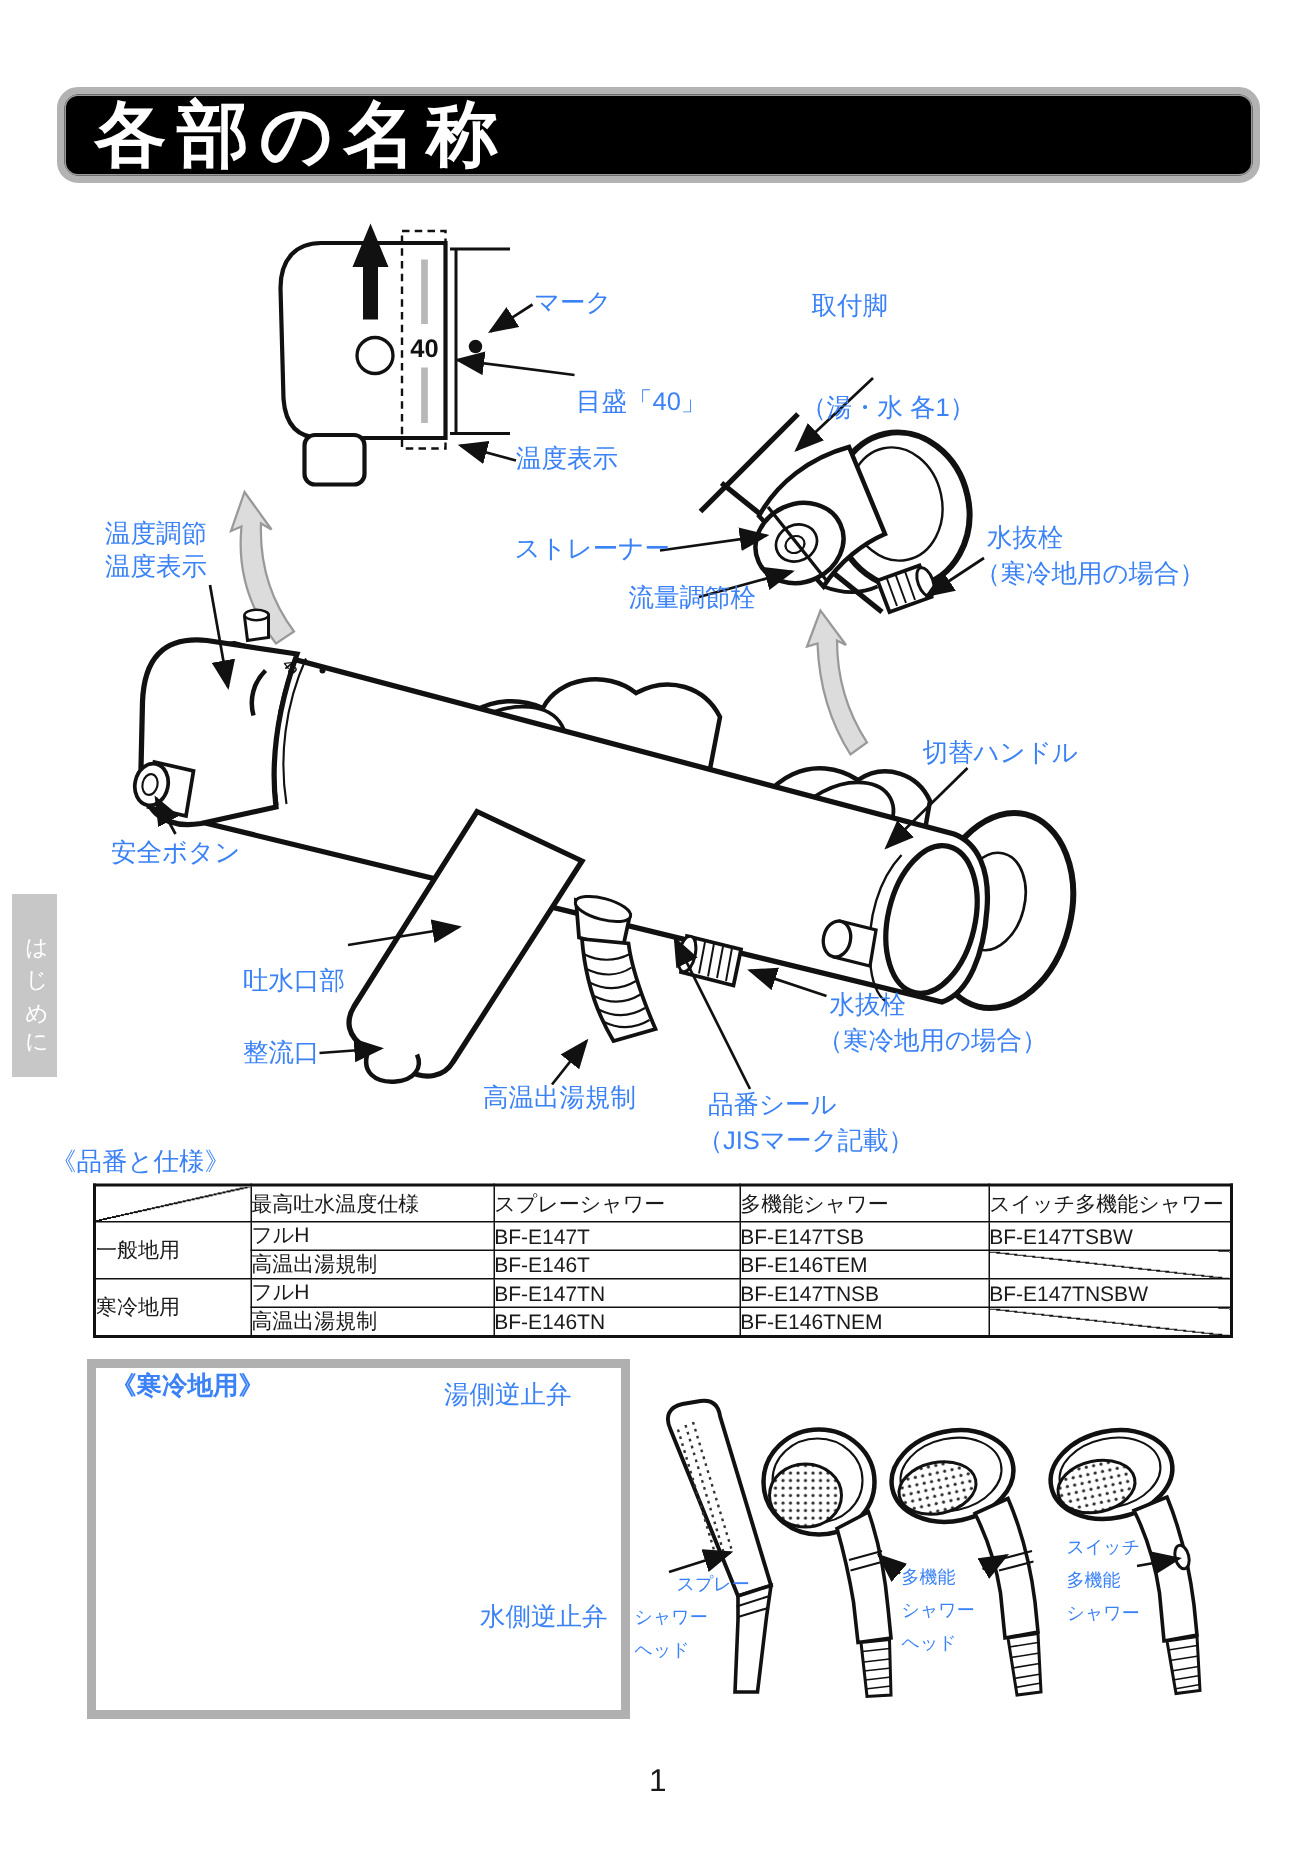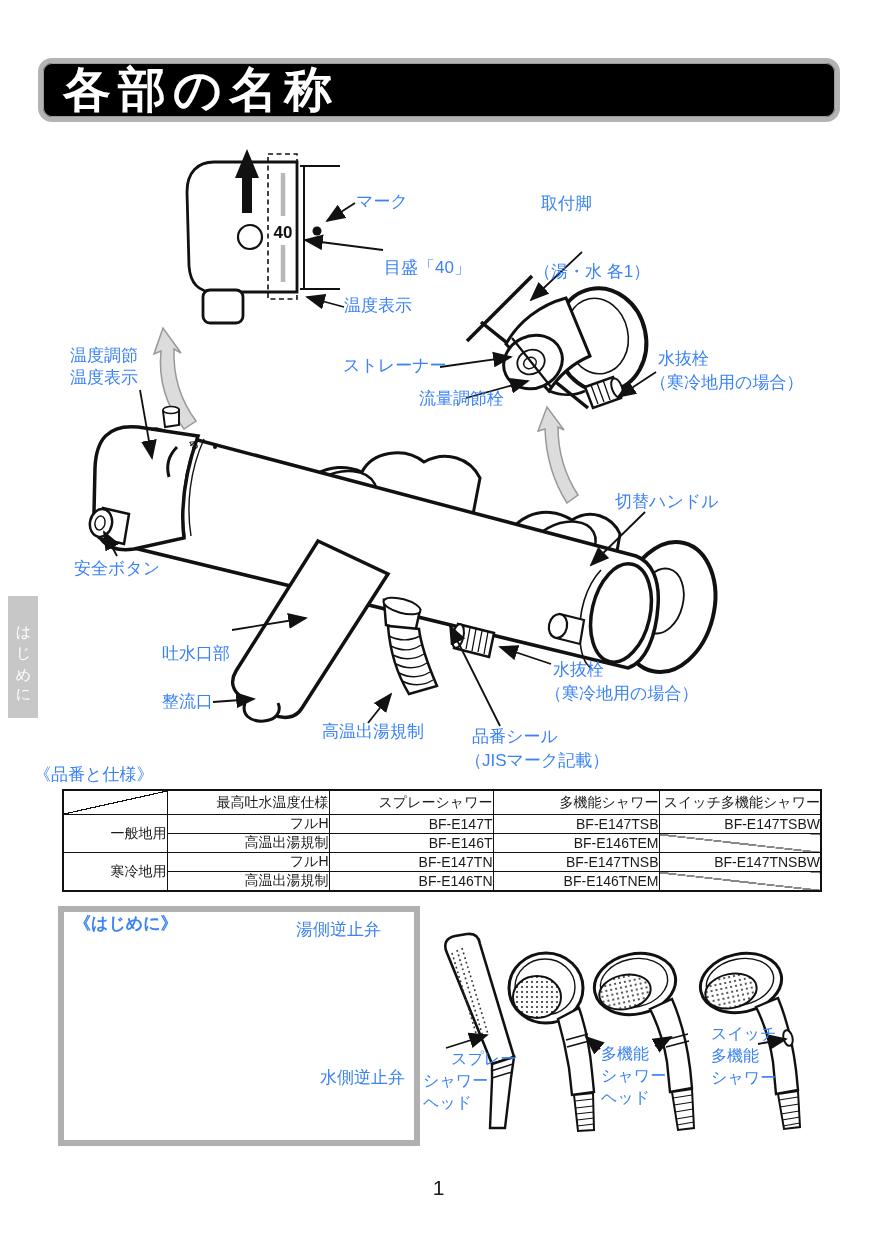--- a/index.html
+++ b/index.html
@@ -3,41 +3,41 @@
 <meta charset="utf-8">
 <style>
   html,body{margin:0;padding:0;background:#e9e9e9;}
   #page{
     position:relative;width:877px;height:1240px;margin:0 auto;
     background:#ffffff;overflow:hidden;
     font-family:"Liberation Sans","DejaVu Sans",sans-serif;color:#1a1a1a;
   }
   svg{position:absolute;left:0;top:0;}
   .lbl{position:absolute;font-size:17px;line-height:1.15;white-space:nowrap;color:#3b82f6;}
-  .lbl.small{font-size:16px;}
+  .lbl.small{font-size:12px;}
   
   #hdr{
     position:absolute;left:38px;top:58px;width:792px;height:54px;
     background:#000;border:5px solid #b3b3b3;border-radius:14px;
     box-shadow:0 0 0 1px #9a9a9a inset;
     display:flex;align-items:center;
   }
   #hdr .t{color:#fff;font-size:48px;font-weight:bold;letter-spacing:7px;padding-left:20px;}
   
   #tab{
     position:absolute;left:8px;top:596px;width:30px;height:122px;background:#c7c7c7;
     color:#fff;display:flex;align-items:center;justify-content:center;
     writing-mode:vertical-rl;font-size:15px;letter-spacing:4px;
   }
   
   #specwrap{position:absolute;left:62px;top:789px;}
   table.spec{border-collapse:collapse;table-layout:fixed;width:758px;background:#fff;}
   table.spec td,table.spec th{
     border:1.5px solid #111;font-size:14px;font-weight:normal;
-    text-align:right;vertical-align:middle;padding:0;overflow:hidden;white-space:nowrap;margin-left:33px;
+    text-align:left;vertical-align:middle;padding:0;overflow:hidden;white-space:nowrap;margin-left:33px;
   }
   table.spec{border:2.5px solid #111;}
   table.spec tr.h td, table.spec tr.h th{height:23px;}
   table.spec tr.r td, table.spec tr.r th{height:18px;}
   td.corner{background:linear-gradient(to bottom right,transparent 48.7%,#111 48.7%,#111 51.3%,transparent 51.3%);}
   td.diagup{background:linear-gradient(to top right,transparent 48.7%,#111 48.7%,#111 51.3%,transparent 51.3%);}
   td.model{font-size:15px;}
   
   #cvbox{position:absolute;left:58px;top:906px;width:350px;height:228px;border:6px solid #b0b0b0;background:#fff;}
   .boxtitle{position:absolute;font-size:17px;font-weight:bold;}
@@ -326,21 +326,21 @@
         <td>高温出湯規制</td>
         <td class="model">BF-E146TN</td>
         <td class="model">BF-E146TNEM</td>
         <td class="model diagup"></td>
       </tr>
     </tbody>
       </table>
   </div>
 
   <div id="cvbox"></div>
-  <div class="lbl boxtitle" style="left:74px;top:914px;">《はじめに》</div>
+  <div class="lbl boxtitle" style="left:74px;top:914px;">《寒冷地用》</div>
   <div class="lbl" style="left:296px;top:920px;">湯側逆止弁</div>
   <div class="lbl" style="left:320px;top:1068px;">水側逆止弁</div>
 
   <div class="lbl small" style="left:423px;top:1050px;margin-left:28px;">スプレー</div>
   <div class="lbl small" style="left:423px;top:1072px;">シャワー</div>
   <div class="lbl small" style="left:423px;top:1094px;">ヘッド</div>
   <div class="lbl small" style="left:601px;top:1045px;">多機能</div>
   <div class="lbl small" style="left:601px;top:1067px;">シャワー</div>
   <div class="lbl small" style="left:601px;top:1089px;">ヘッド</div>
   <div class="lbl small" style="left:711px;top:1025px;">スイッチ</div>

